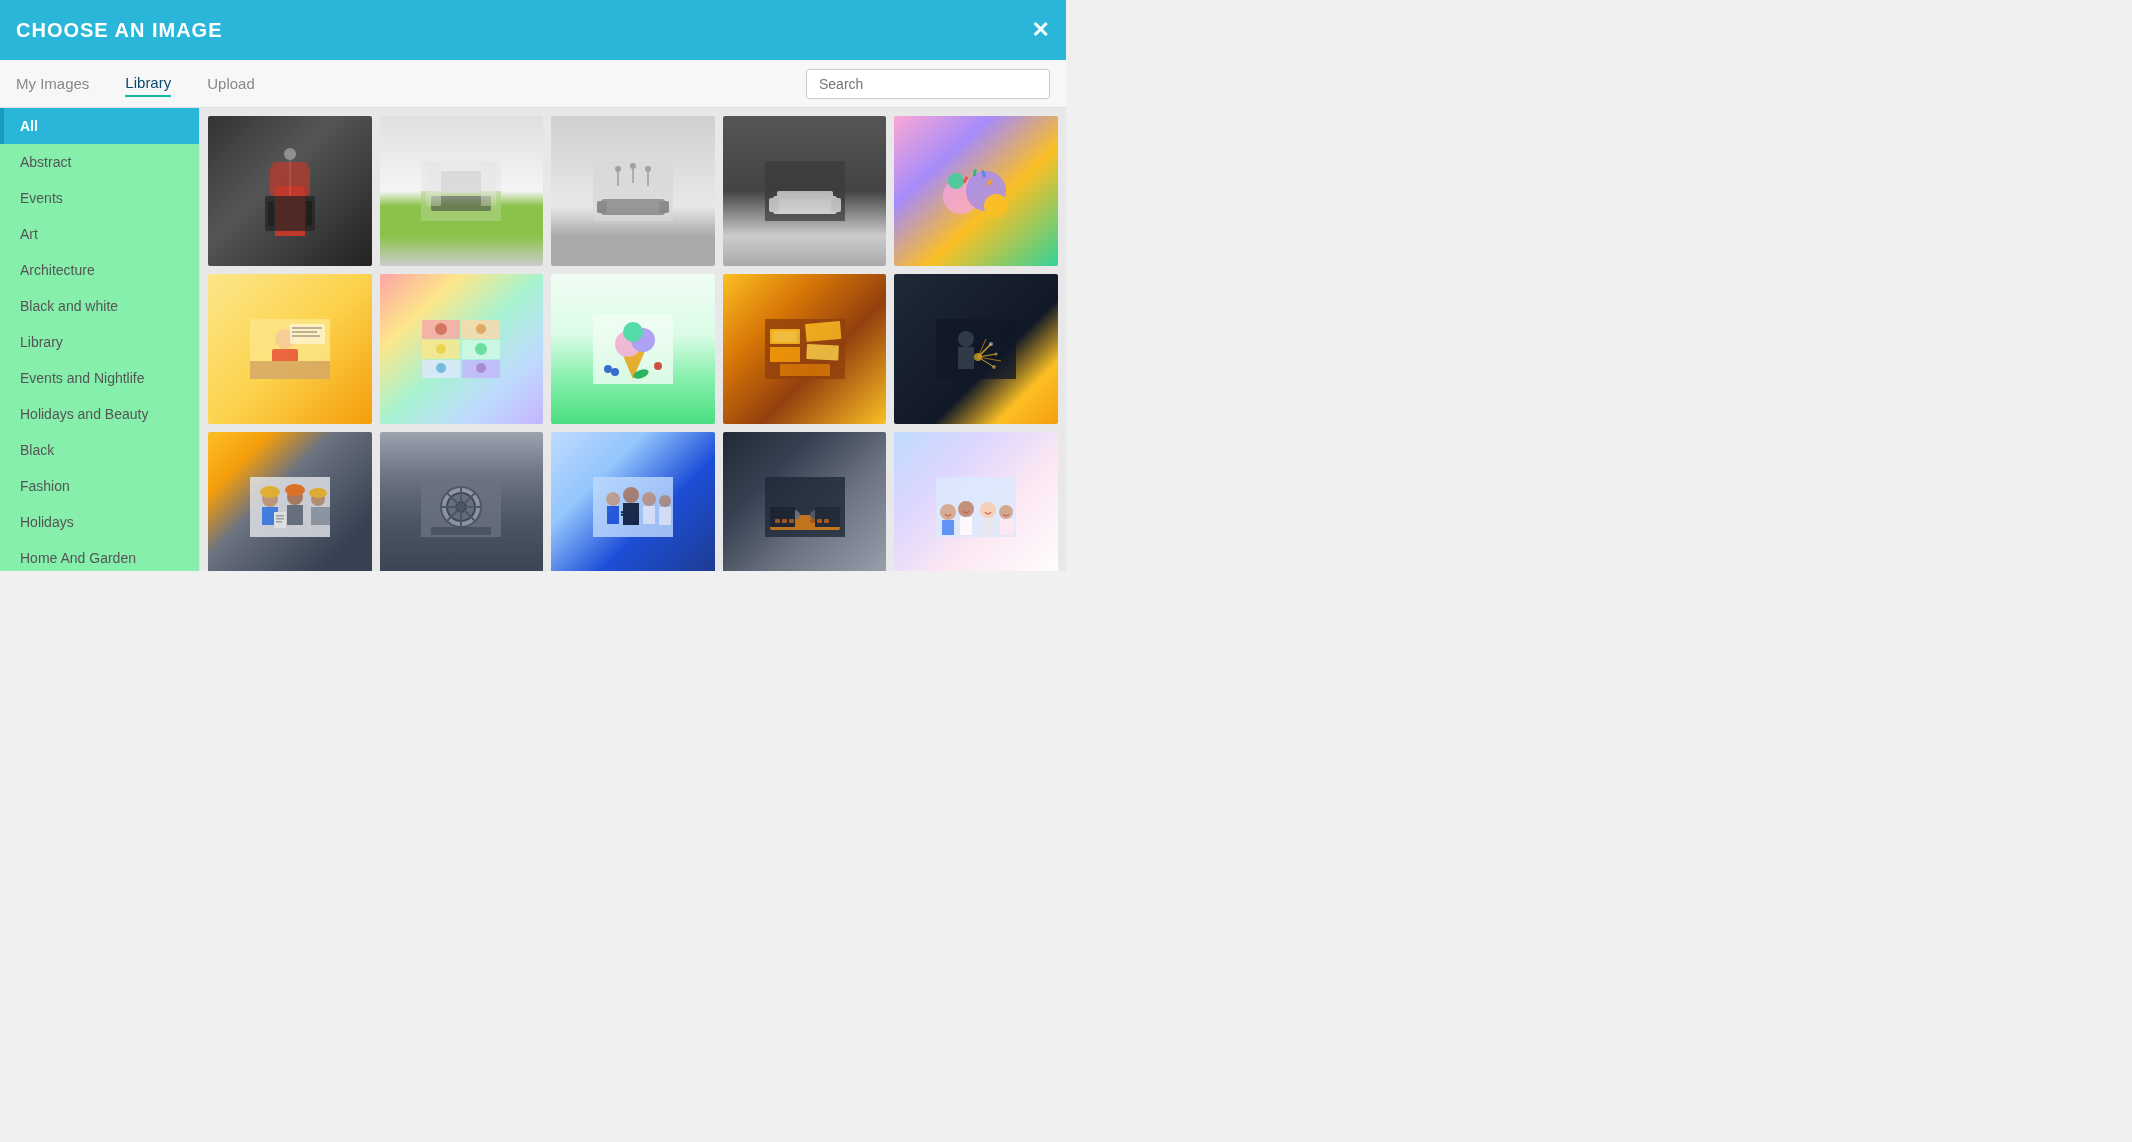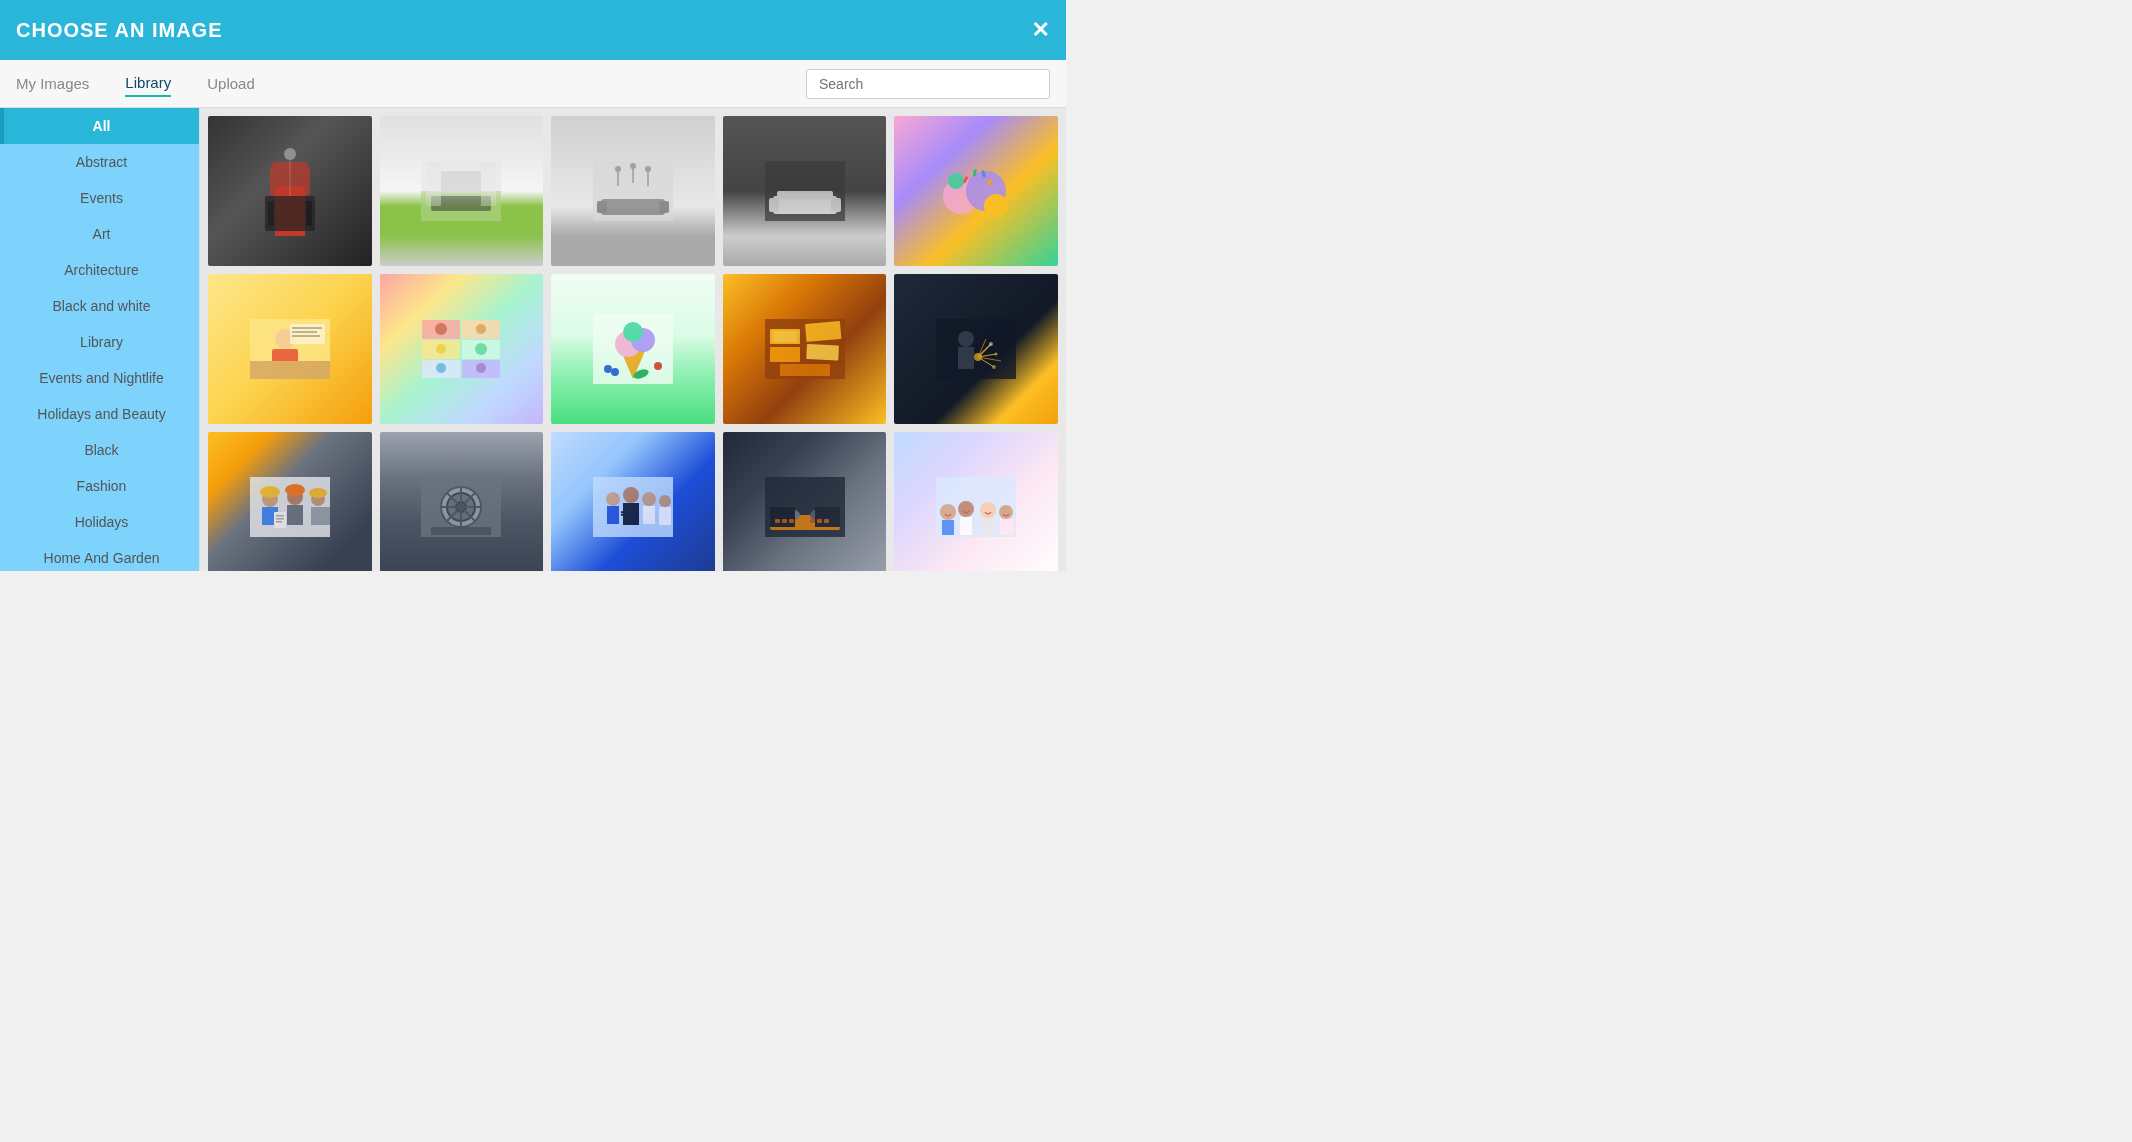--- a/index.html
+++ b/index.html
@@ -66,24 +66,23 @@
     
     .main {
       display: flex;
       height: calc(571px - 44px - 48px);
     }
 
     
     .sidebar {
       width: 200px;
       min-width: 200px;
-      background: #7dd3fc;
+      background: #86efac;
       border-right: 1px solid #ddd;
       overflow-y: auto;
-      text-align: center;
     }
     .sidebar-item {
       padding: 10px 16px;
       font-size: 14px;
       color: #555;
       cursor: pointer;
       border-left: 4px solid transparent;
     }
     .sidebar-item.active {
       background: #29b6d8;

